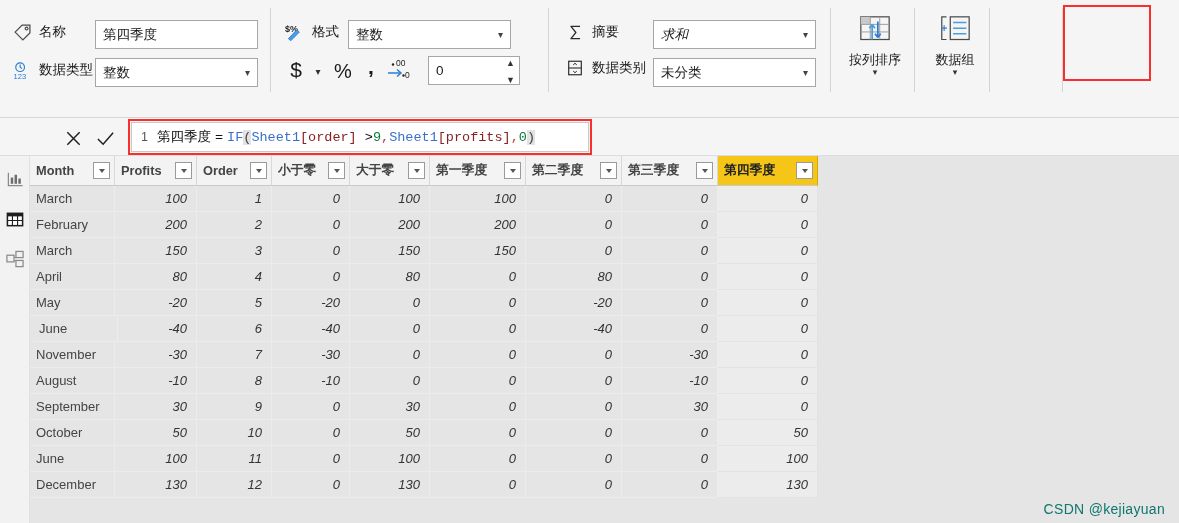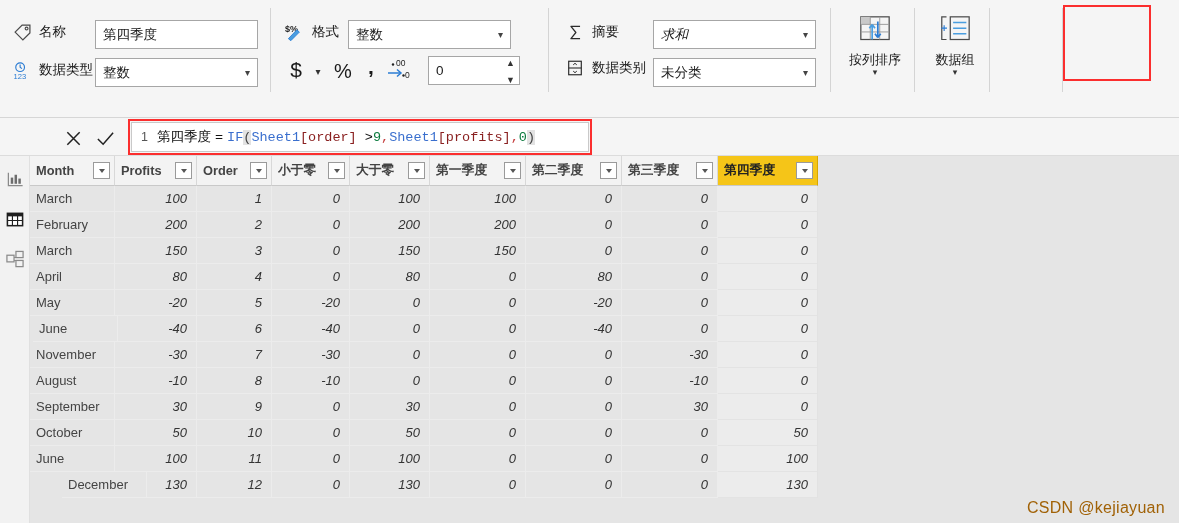--- a/index.html
+++ b/index.html
@@ -137,21 +137,21 @@
     position:absolute; top:0; height:26px;
     border-right:1px solid #ececec; border-bottom:1px solid #ececec;
     display:flex; align-items:center; font-size:13px; color:#333;
   }
   .gcell.txt { justify-content:flex-start; padding-left:6px; color:#444; }
   .gcell.num { justify-content:flex-end; padding-right:9px; font-style:italic; }
   .gcell.hl { background:#ececec; border-right-color:#e2e2e2; border-bottom-color:#e3e3e3; }
 
   .watermark {
     position:absolute; right:14px; bottom:6px;
-    font-size:16px; color:#a16207; letter-spacing:.3px;
+    font-size:14px; color:#0f766e; letter-spacing:.3px;
   }
 </style>
 </head>
 <body>
 
 <div id="app">
 
   <div class="ribbon">
     <div class="ribbon-groups">
 
@@ -515,21 +515,21 @@
           <div class="gcell num" style="left: 85px; width: 82px;">100</div>
           <div class="gcell num" style="left: 167px; width: 75px;">11</div>
           <div class="gcell num" style="left: 242px; width: 78px;">0</div>
           <div class="gcell num" style="left: 320px; width: 80px;">100</div>
           <div class="gcell num" style="left: 400px; width: 96px;">0</div>
           <div class="gcell num" style="left: 496px; width: 96px;">0</div>
           <div class="gcell num" style="left: 592px; width: 96px;">0</div>
           <div class="gcell num hl" style="left: 688px; width: 100px;">100</div>
         </div>
         <div class="grow" style="top: 316px;">
-          <div class="gcell txt" style="left: 0px; width: 85px; margin-left: 32px;">December</div>
+          <div class="gcell txt" style="left: 0px; width: 85px;">December</div>
           <div class="gcell num" style="left: 85px; width: 82px;">130</div>
           <div class="gcell num" style="left: 167px; width: 75px;">12</div>
           <div class="gcell num" style="left: 242px; width: 78px;">0</div>
           <div class="gcell num" style="left: 320px; width: 80px;">130</div>
           <div class="gcell num" style="left: 400px; width: 96px;">0</div>
           <div class="gcell num" style="left: 496px; width: 96px;">0</div>
           <div class="gcell num" style="left: 592px; width: 96px;">0</div>
           <div class="gcell num hl" style="left: 688px; width: 100px;">130</div>
         </div>
       </div>

